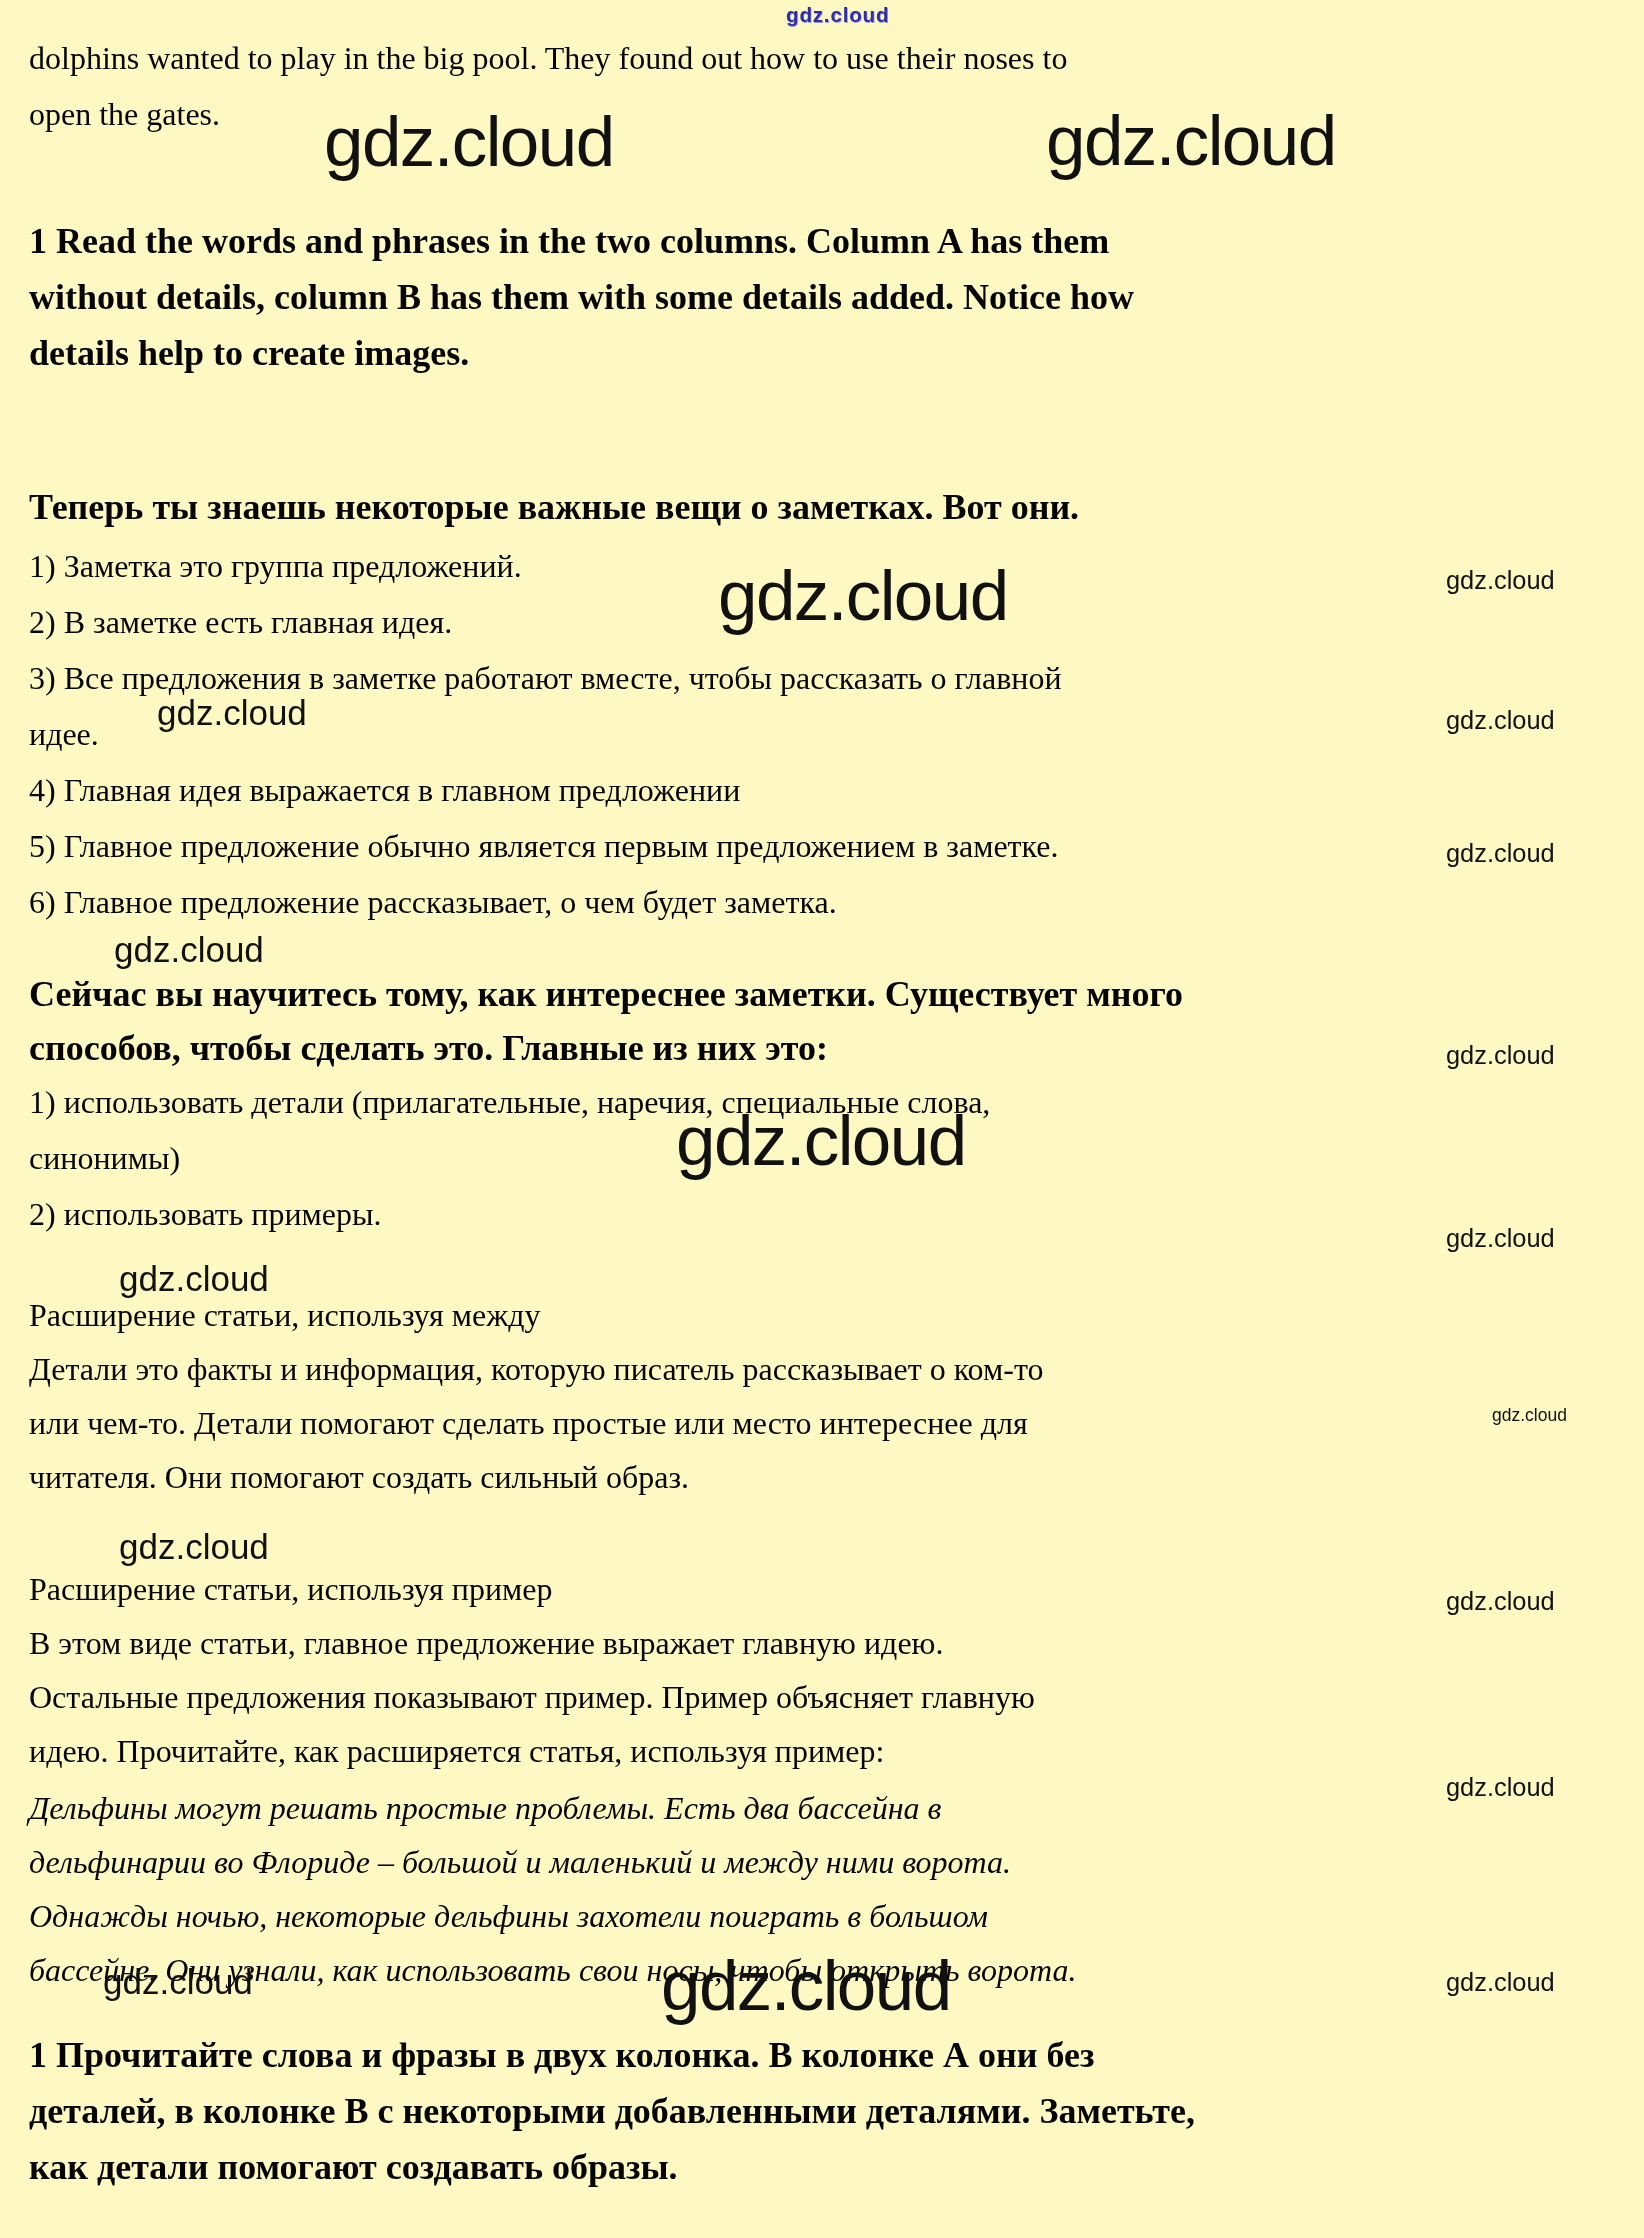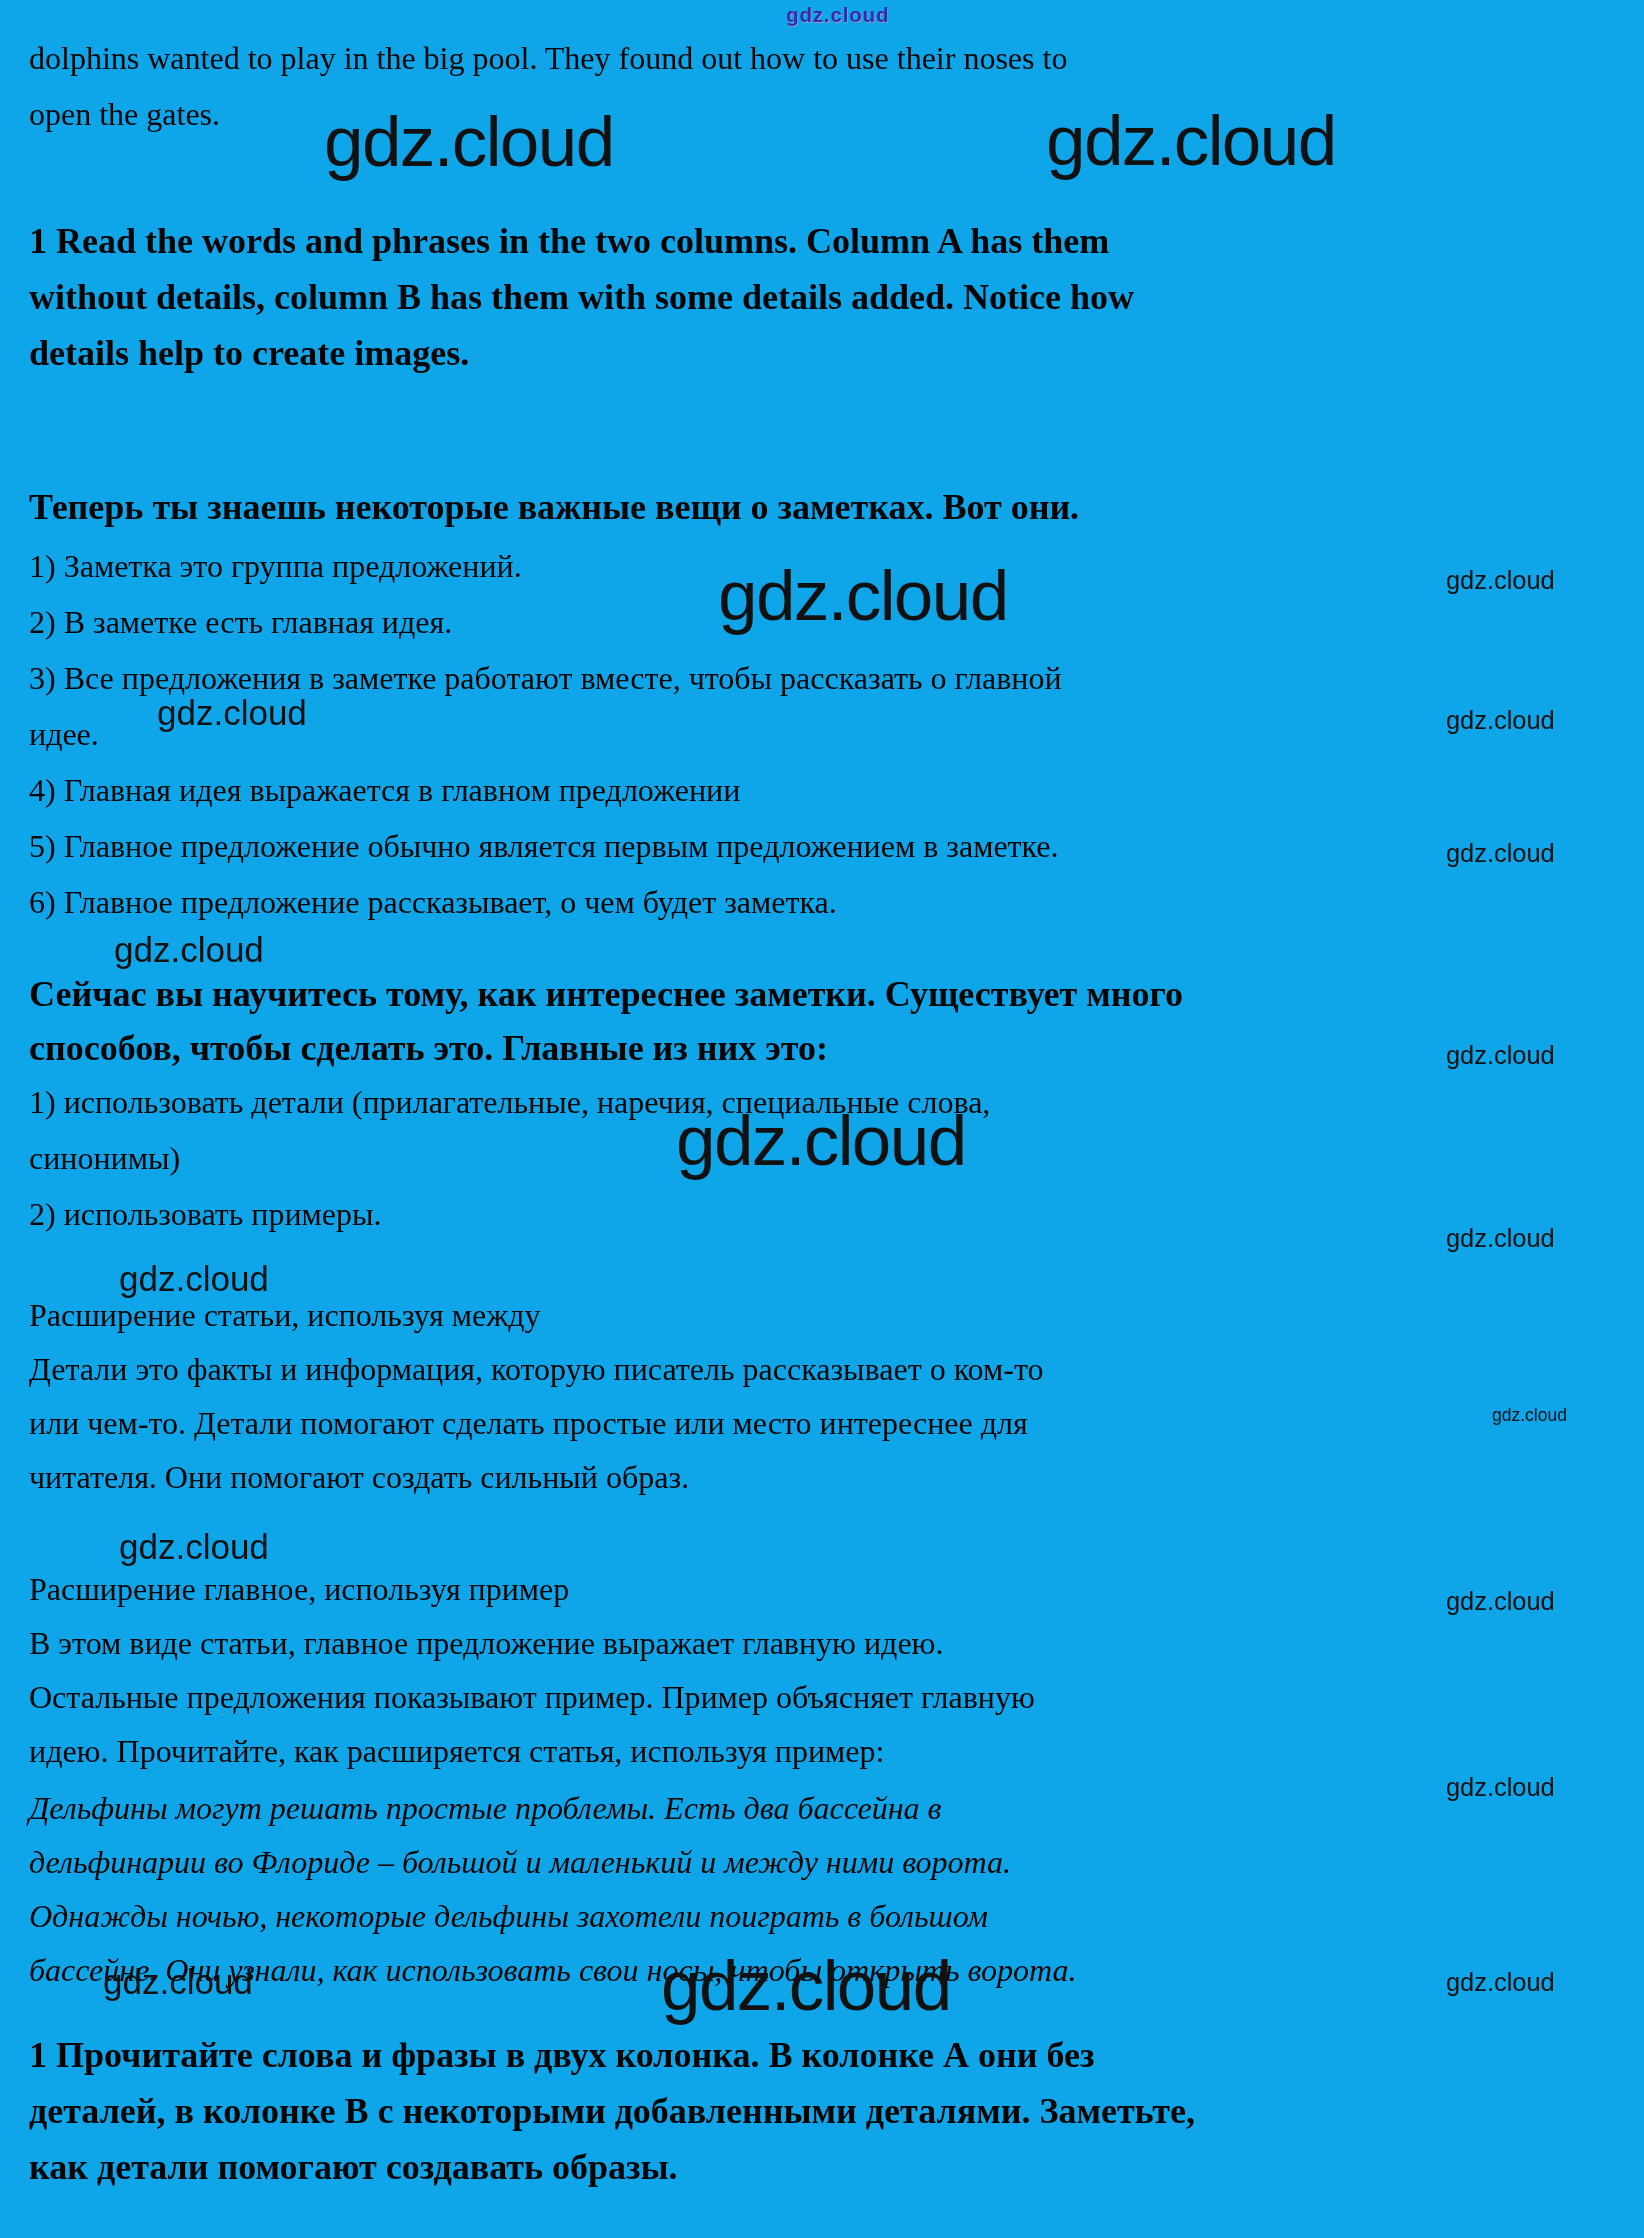--- a/index.html
+++ b/index.html
@@ -1,20 +1,20 @@
 <!DOCTYPE html>
 <html style="font-size:12.7px"><head>
 <meta charset="utf-8">
 <style>
   html,body{margin:0;padding:0;background:#ffffff;}
   .page{
     position:relative;
     width:1644px;
     height:2239px;
-    background:#0ea5e9;
+    background:#fef9c3;
     overflow:hidden;
     font-family:"Liberation Serif", serif;
     color:#050505;
   }
   .para{
     position:absolute;
     left:29px;
     white-space:nowrap;
   }
   .serif{font-family:"Liberation Serif", serif;font-size:32px;line-height:56px;}
@@ -112,21 +112,21 @@
     <div class="line">читателя. Они помогают создать сильный образ.</div>
   </div>
 
   <div class="wm wm-tiny" style="left:1492px;top:1407px">gdz.cloud</div>
 
   <div class="wm wm-med" style="left:119px;top:1529px">gdz.cloud</div>
 
   <div class="wm wm-right" style="top:1589px">gdz.cloud</div>
 
   <div class="para serif lh68" style="top:1562px">
-    <div class="line">Расширение главное, используя пример</div>
+    <div class="line">Расширение статьи, используя пример</div>
     <div class="line">В этом виде статьи, главное предложение выражает главную идею.</div>
     <div class="line">Остальные предложения показывают пример. Пример объясняет главную</div>
     <div class="line">идею. Прочитайте, как расширяется статья, используя пример:</div>
   </div>
 
   <div class="wm wm-right" style="top:1775px">gdz.cloud</div>
 
   <div class="para serif italic lh68" style="top:1769px">
     <div class="line">Дельфины могут решать простые проблемы. Есть два бассейна в</div>
     <div class="line">дельфинарии во Флориде – большой и маленький и между ними ворота.</div>

